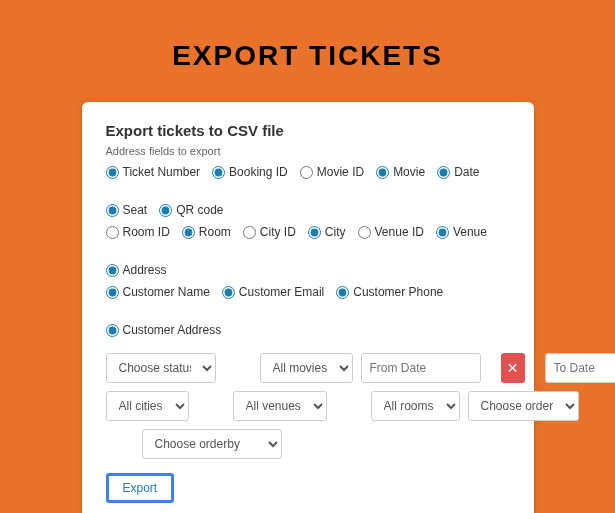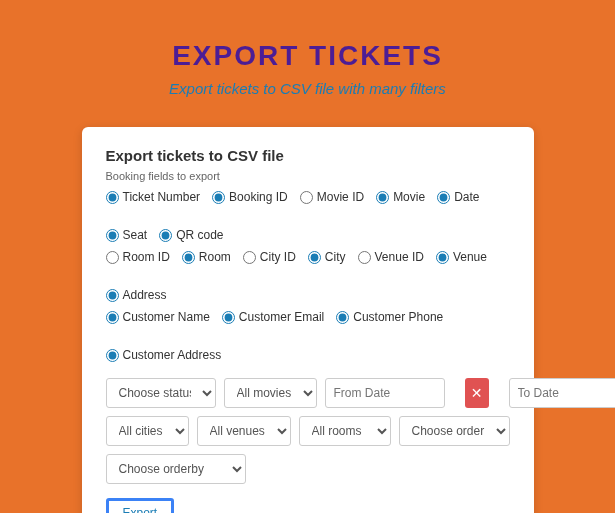--- a/index.html
+++ b/index.html
@@ -15,21 +15,21 @@
       overflow: hidden;
     }
     .page-header {
       text-align: center;
       margin-top: 40px;
       margin-bottom: 20px;
     }
     .page-title {
       font-size: 28px;
       font-weight: 900;
-      color: #4c1d95;
+      color: #000000;
       letter-spacing: 2px;
       text-transform: uppercase;
       text-align: center;
     }
     .page-subtitle {
       font-size: 15px;
       color: #1a7db5;
       margin-top: 8px;
       font-style: italic;
     }
@@ -99,21 +99,21 @@
       font-size: 12px;
       color: #555;
       background: white;
       height: 30px;
     }
     select {
       appearance: auto;
       cursor: pointer;
     }
     .select-sm { width: 110px; }
-    .select-md { width: 140px; }
+    .select-md { width: 140px; margin-left: 36px; }
     .select-lg { width: 150px; }
     .input-date {
       width: 120px;
       border: 1px solid #e87722;
       border-radius: 3px;
       padding: 5px 8px;
       font-size: 12px;
       color: #aaa;
       height: 30px;
     }
@@ -145,26 +145,25 @@
       display: flex;
       align-items: center;
       gap: 20px;
     }
   </style>
 </head>
 <body>
 
 <div class="page-header">
   <h1 class="page-title">EXPORT TICKETS</h1>
-  <p class="page-subtitle">Export tickets to CSV file with many filters</p>
 </div>
 
 <div class="card">
   <div class="card-title">Export tickets to CSV file</div>
-  <div class="fields-label">Booking fields to export</div>
+  <div class="fields-label">Address fields to export</div>
 
   <div class="checkboxes-row">
     <label class="checkbox-item">
       <input type="radio" class="radio-blue" checked="" style=""> Ticket Number
     </label>
     <label class="checkbox-item">
       <input type="radio" class="radio-blue" checked="" style=""> Booking ID
     </label>
     <label class="checkbox-item">
       <input type="radio" style=""> Movie ID

